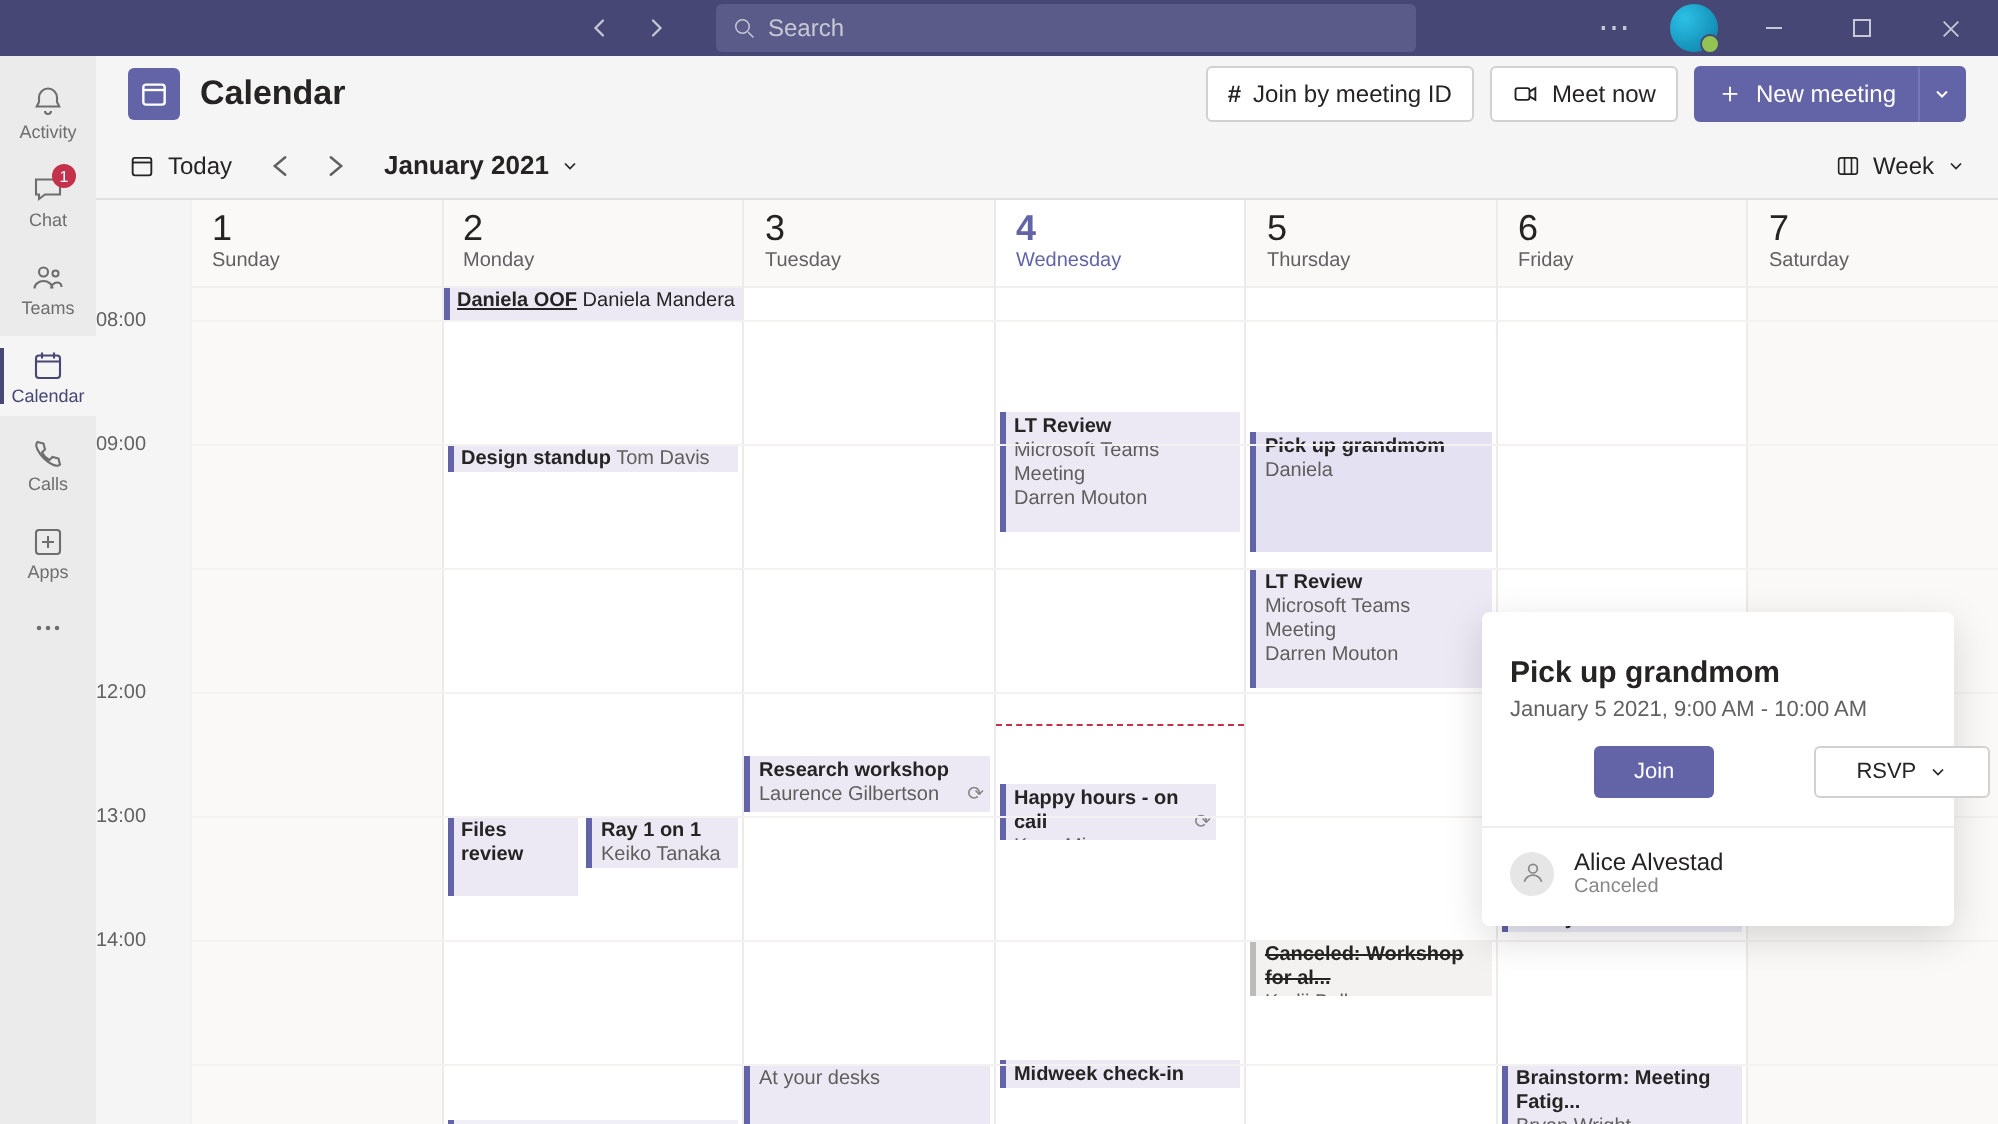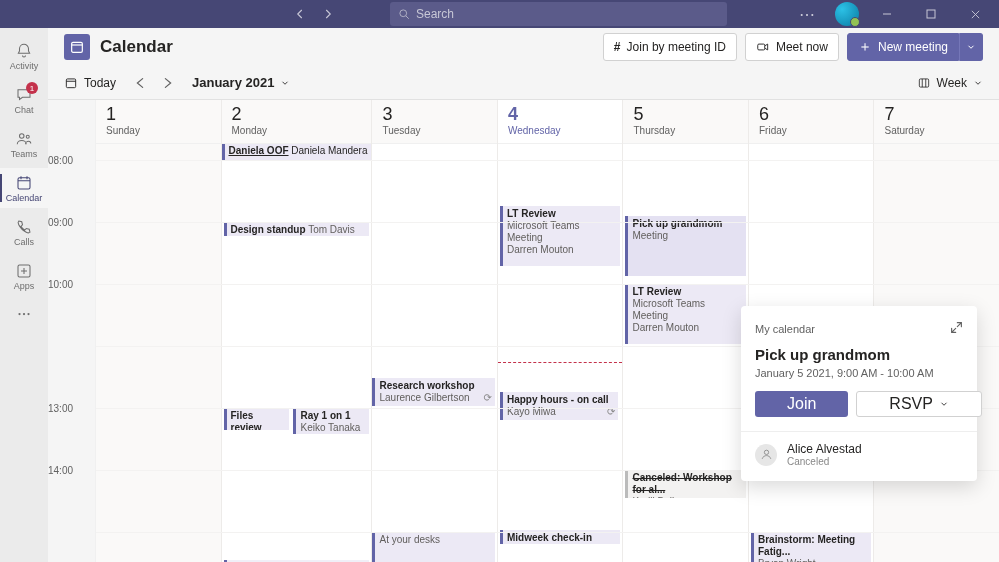--- a/index.html
+++ b/index.html
@@ -1,19 +1,19 @@
 <!DOCTYPE html>
 <html><head>
 <meta charset="utf-8">
 <style>
   * { box-sizing: border-box; margin: 0; padding: 0; font-family: "Segoe UI", -apple-system, sans-serif; }
   html, body { width: 999px; height: 562px; overflow: hidden; background: #f5f5f5; }
   .app { width: 999px; height: 562px; display: flex; flex-direction: column; }
   
-  .titlebar { height: 32px; background: #464775; display: flex; align-items: center; color: #fff; padding: 0 8px; gap: 32px; }
+  .titlebar { height: 32px; background: #464775; display: flex; align-items: center; color: #fff; padding: 0 8px; }
   .navarrows { display: flex; gap: 4px; margin-left: 280px; }
   .navarrow { width: 24px; height: 24px; display: flex; align-items: center; justify-content: center; cursor: pointer; color: #c7c7d6; }
   .searchwrap { margin-left: 18px; width: 350px; height: 24px; background: #5b5b8a; border-radius: 3px; display: flex; align-items: center; padding: 0 8px; color: #c7c7d6; }
   .searchwrap svg { margin-right: 6px; }
   .searchwrap input { background: transparent; border: none; outline: none; color: #fff; font-size: 12px; flex: 1; }
   .searchwrap input::placeholder { color: #c7c7d6; }
   .titlespacer { flex: 1; }
   .title-right { display: flex; align-items: center; gap: 12px; }
   .title-btn { width: 32px; height: 28px; display: flex; align-items: center; justify-content: center; color: #c7c7d6; cursor: pointer; }
   .avatar { width: 24px; height: 24px; border-radius: 50%; background: radial-gradient(circle at 30% 30%, #2cc1e6, #0a7ba3); position: relative; }
@@ -74,21 +74,21 @@
   .event .strike { text-decoration: line-through; }
   .event .recur { position: absolute; right: 3px; bottom: 2px; color: #888; }
   .nowline { position: absolute; left: 0; right: 0; height: 0; border-top: 1px dashed #c4314b; z-index: 2; }
   
   .popup { position: absolute; width: 236px; background: #fff; box-shadow: 0 6px 20px rgba(0,0,0,.15); border-radius: 4px; padding: 14px; z-index: 10; right: 22px; top: 206px; }
   .popup .pop-head { display: flex; justify-content: space-between; align-items: center; }
   .popup .pop-cal { font-size: 11px; color: #616161; }
   .popup .pop-title { font-size: 15px; font-weight: 700; margin-top: 8px; color: #252423; }
   .popup .pop-time { font-size: 11px; color: #616161; margin-top: 4px; }
   .popup .pop-actions { display: flex; gap: 8px; margin-top: 12px; }
-  .popup button { height: 26px; border-radius: 3px; font-size: 16px; cursor: pointer; padding: 0 32px; }
+  .popup button { height: 26px; border-radius: 3px; font-size: 11px; cursor: pointer; padding: 0 20px; margin-left: 42px; }
   .popup .joinbtn { background: #6264a7; color: #fff; border: none; }
   .popup .rsvpbtn { background: #fff; border: 1px solid #d1d1d1; color: #252423; display: flex; align-items: center; gap: 6px; }
   .popup hr { border: none; border-top: 1px solid #eee; margin: 14px -14px 10px; }
   .popup .org { display: flex; gap: 10px; align-items: center; }
   .popup .org-avatar { width: 22px; height: 22px; border-radius: 50%; background: #e6e6e6; display: flex; align-items: center; justify-content: center; color: #888; }
   .popup .org-name { font-size: 12px; color: #252423; }
   .popup .org-role { font-size: 10px; color: #888; }
 </style>
 </head>
 <body>
@@ -265,22 +265,22 @@
               <path d="M4 6l4 4 4-4" stroke="currentColor" stroke-width="1.4" fill="none"></path>
             </svg>
         </div>
       </div>
 
       <div class="grid">
         <div class="timecol">
           <div class="hdr-space"></div>
           <div class="hourlabel">08:00</div>
           <div class="hourlabel">09:00</div>
-          <div class="hourlabel">10:00</div>
           <div class="hourlabel"></div>
+          <div class="hourlabel">12:00</div>
           <div class="hourlabel">13:00</div>
           <div class="hourlabel">14:00</div>
 
         </div>
 
         <div class="days">
 
           <div class="daycol gray">
             <div class="dayhdr">
               <div class="daynum">1</div>
@@ -291,21 +291,21 @@
           </div>
 
           <div class="daycol">
             <div class="dayhdr">
               <div class="daynum">2</div>
               <div class="dayname">Monday</div>
             </div>
             <div class="allday"><b>Daniela OOF</b> <span>Daniela Mandera</span></div>
             <div class="gridbody">
               <div class="event" style="top:62px;left:2px;right:2px;height:14px"><span class="et" style="display:inline"><span>Design standup</span></span> <span class="es" style="display:inline">Tom Davis</span></div>
-              <div class="event tentative" style="top:248px;left:2px;width:44%;height:22px">
+              <div class="event tentative" style="top:248px;left:2px;width:44%;height:40px">
                   <span class="et">Files review</span>
                 </div>
               <div class="event tentative" style="top:248px;left:48%;right:2px;height:26px">
                   <span class="et">Ray 1 on 1</span>
                   <span class="es">Keiko Tanaka</span>
                 </div>
               <div class="event optional" style="top:400px;left:2px;right:2px;height:28px"></div>
             </div>
           </div>
 
@@ -332,39 +332,39 @@
               <div class="daynum" style="font-weight:600">4</div>
               <div class="dayname">Wednesday</div>
             </div>
             <div class="gridbody">
               <div class="event" style="top:62px;left:2px;right:2px;height:60px">
                   <span class="et">LT Review</span>
                   <span class="es">Microsoft Teams Meeting</span>
                   <span class="es">Darren Mouton</span>
                 </div>
               <div class="nowline" style="top:218px"></div>
-              <div class="event" style="top:248px;left:2px;right:4px;height:28px">
+              <div class="event" style="top:248px;left:2px;right:14px;height:28px">
                   <span class="et">Happy hours - on call</span>
                   <span class="es">Kayo Miwa</span>
                   <span class="recur">⟳</span>
                 </div>
               <div class="event" style="top:386px;left:2px;right:2px;height:14px"><span class="et" style="display:inline"><span>Midweek check-in</span></span> <span class="es" style="display:inline">Daniela ...</span></div>
             </div>
           </div>
 
           <div class="daycol">
             <div class="dayhdr">
               <div class="daynum">5</div>
               <div class="dayname">Thursday</div>
             </div>
             <div class="allday placeholder"></div>
             <div class="gridbody">
               <div class="event" style="top:56px;left:2px;right:2px;height:60px;background:#e4e1f2">
                   <span class="et">Pick up grandmom</span>
-                  <span class="es">Meeting</span>
+                  <span class="es">Daniela</span>
                 </div>
               <div class="event" style="top:124px;left:2px;right:2px;height:60px">
                   <span class="et">LT Review</span>
                   <span class="es">Microsoft Teams Meeting</span>
                   <span class="es">Darren Mouton</span>
                 </div>
               <div class="event" style="top:310px;left:2px;right:2px;height:28px;border-left-color:#bbb;background:#f3f2f1">
                   <span class="et strike">Canceled: Workshop for al...</span>
                   <span class="es">Kadji Bell</span>
                 </div>
@@ -400,28 +400,20 @@
             <div class="hourline" style="top:62px"></div>
             <div class="hourline" style="top:124px"></div>
             <div class="hourline" style="top:186px"></div>
             <div class="hourline" style="top:248px"></div>
             <div class="hourline" style="top:310px"></div>
             <div class="hourline" style="top:372px"></div>
 
           </div>
 
           <div class="popup">
-            <div class="pop-head">
-              <div class="pop-cal">My calendar</div>
-              <div style="cursor:pointer;color:#616161">
-                <svg width="13" height="13" viewBox="0 0 16 16" fill="none">
-                    <path d="M9 2h5v5M7 14H2V9M14 2 9 7M2 14l5-5" stroke="currentColor" stroke-width="1.4" stroke-linecap="round"></path>
-                  </svg>
-              </div>
-            </div>
             <div class="pop-title">Pick up grandmom</div>
             <div class="pop-time">January 5 2021, 9:00 AM - 10:00 AM</div>
             <div class="pop-actions">
               <button class="joinbtn">Join</button>
               <button class="rsvpbtn">
                 <span>RSVP</span>
                 <svg width="10" height="10" viewBox="0 0 16 16">
                     <path d="M4 6l4 4 4-4" stroke="currentColor" stroke-width="1.4" fill="none"></path>
                   </svg>
               </button>

